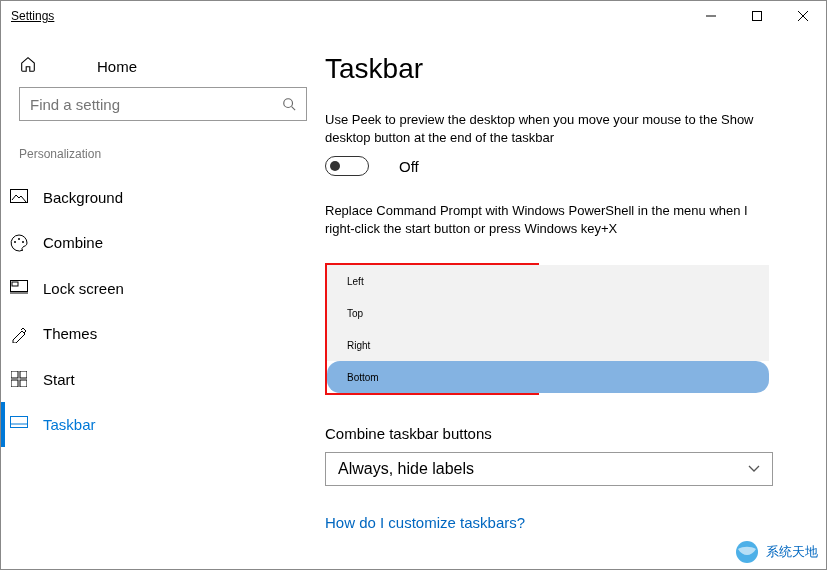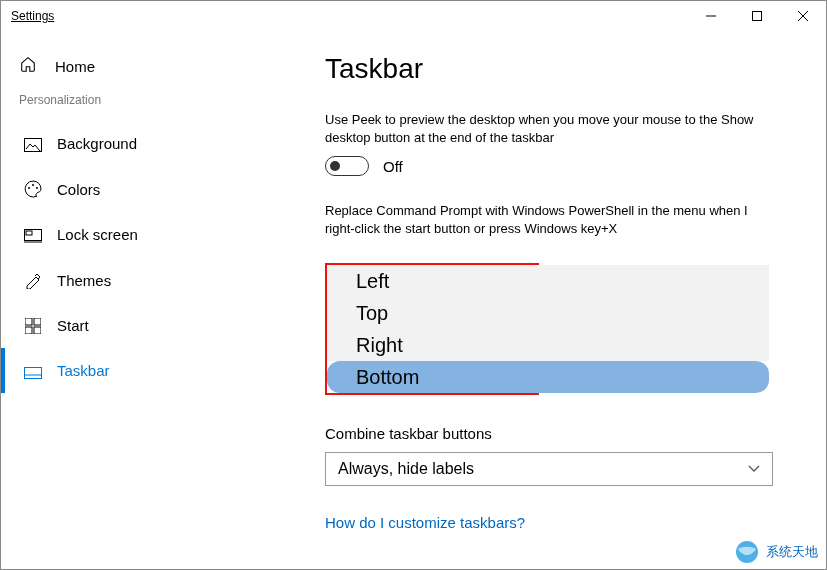--- a/index.html
+++ b/index.html
@@ -6,46 +6,46 @@
   html, body { width: 827px; height: 570px; overflow: hidden; background: #fff; }
   .window { width: 827px; height: 570px; border: 1px solid #888; display: flex; flex-direction: column; position: relative; }
   .titlebar { height: 30px; display: flex; align-items: center; padding-left: 10px; font-size: 12px; color: #000; text-decoration: underline; }
   .title-spacer { flex: 1; }
   .win-btn { width: 46px; height: 30px; display: flex; align-items: center; justify-content: center; font-size: 10px; cursor: default; }
   .win-btn svg { stroke: #000; }
   .body { flex: 1; display: flex; overflow: hidden; }
   .sidebar { width: 324px; padding: 14px 0 0 0; }
   .home-row { display: flex; align-items: center; padding: 10px 18px; cursor: default; }
   .home-row .icon { width: 24px; margin-right: 12px; }
-  .home-row .label { font-size: 15px; }
+  .home-row .label { font-size: 15px; margin-left: 42px; }
   .search-wrap { padding: 0 18px 20px 18px; }
   .search { display: flex; align-items: center; border: 1px solid #999; height: 34px; padding: 0 10px; }
   .search input { flex: 1; border: none; outline: none; font-size: 15px; color: #666; background: transparent; }
   .search .search-icon { width: 14px; height: 14px; }
   .section-title { padding: 6px 18px 14px 18px; font-size: 12px; color: #777; }
-  .nav-item { display: flex; align-items: flex-end; padding: 14px 18px; cursor: default; border-left: 4px solid transparent; }
+  .nav-item { display: flex; align-items: flex-start; padding: 14px 4px; cursor: default; border-left: 4px solid transparent; }
   .nav-item.selected { border-left: 4px solid #0078d7; }
   .nav-item.selected .label { color: #0078d7; }
   .nav-item .icon { width: 20px; margin-right: 14px; display: flex; align-items: center; justify-content: center; }
   .nav-item .label { font-size: 15px; }
   .content { flex: 1; padding: 22px 32px 0 0; overflow-y: hidden; position: relative; }
   .content-inner { padding-left: 0; width: 450px; }
   h1 { font-weight: 300; font-size: 28px; margin-bottom: 26px; }
   .setting { margin-bottom: 26px; }
   .setting p { font-size: 13px; line-height: 1.35; margin-bottom: 10px; max-width: 440px; }
   .toggle-row { display: flex; align-items: center; gap: 14px; }
   .toggle { width: 44px; height: 20px; border-radius: 10px; position: relative; cursor: pointer; }
   .toggle .thumb { width: 10px; height: 10px; border-radius: 50%; position: absolute; top: 4px; }
   .toggle.off { background: #fff; border: 1px solid #333; }
   .toggle.off .thumb { background: #333; left: 4px; }
   .toggle.on { background: #0078d7; border: 1px solid #0078d7; }
   .toggle.on .thumb { background: #fff; right: 4px; }
-  .toggle-label { font-size: 15px; }
+  .toggle-label { font-size: 15px; margin-left: 16px; }
   .dropdown-open { border: 2px solid #e11; width: 214px; position: relative; }
-  .dropdown-open .row { width:442px; height: 32px; display: flex; align-items: center; padding: 0 29px; font-size: 20px; cursor: default; background: #f2f2f2; }
+  .dropdown-open .row { width:442px; height: 32px; display: flex; align-items: center; padding: 0 20px; font-size: 10px; cursor: default; background: #f2f2f2; }
   .dropdown-open .row.highlight { background: #84b3e2; border-radius: 13px; }
   .combine-label { font-size: 15px; margin-bottom: 10px; margin-top: 30px; }
   .combo { width: 448px; height: 34px; border: 1px solid #999; display: flex; align-items: center; padding: 0 12px; cursor: default; justify-content: space-between; }
   .combo .chev { font-size: 12px; color: #555; }
   .link { color: #0067c0; font-size: 15px; margin-top: 28px; cursor: default; }
   .watermark { position: absolute; right: 8px; bottom: 4px; display: flex; align-items: center; gap: 6px; font-size: 13px; color: #0067c0; font-weight: 400; }
   .wm-ball { width: 26px; height: 26px; }
 </style>
 </head>
 <body>
@@ -76,20 +76,31 @@
     <div class="sidebar">
       <div class="home-row">
         <span class="icon">
           <svg width="18" height="18" viewBox="0 0 20 20">
               <path d="M3 9l7-6 7 6v8a1 1 0 0 1-1 1h-4v-5H8v5H4a1 1 0 0 1-1-1V9z" fill="none" stroke="#000" stroke-width="1.2"></path>
             </svg>
         </span>
         <span class="label">Home</span>
       </div>
 
+      <div class="search-wrap">
+        <div class="search">
+          <input type="text" placeholder="Find a setting" style="">
+          <span class="search-icon">
+            <svg width="14" height="14" viewBox="0 0 16 16">
+                <circle cx="7" cy="7" r="5" fill="none" stroke="#666" stroke-width="1.3"></circle>
+                <line x1="11" y1="11" x2="15" y2="15" stroke="#666" stroke-width="1.3"></line>
+              </svg>
+          </span>
+        </div>
+      </div>
 
       <div class="section-title">Personalization</div>
 
       <div class="nav-item">
         <span class="icon">
           <svg width="18" height="14" viewBox="0 0 18 14">
               <rect x="0.5" y="0.5" width="17" height="13" fill="none" stroke="#000"></rect>
               <path d="M2 11l4-5 3 3 2-2 5 6" fill="none" stroke="#000"></path>
             </svg>
         </span>
@@ -98,21 +109,21 @@
 
       <div class="nav-item">
         <span class="icon">
           <svg width="18" height="18" viewBox="0 0 18 18">
               <path d="M9 1a8 8 0 1 0 4 15c-2 0-1-2 0-3 1-1 4-1 4-4a8 8 0 0 0-8-8z" fill="none" stroke="#000"></path>
               <circle cx="5" cy="8" r="1" fill="#000"></circle>
               <circle cx="9" cy="5" r="1" fill="#000"></circle>
               <circle cx="13" cy="8" r="1" fill="#000"></circle>
             </svg>
         </span>
-        <span class="label">Colors</span>
+        <span class="label">Combine</span>
       </div>
 
       <div class="nav-item">
         <span class="icon">
           <svg width="18" height="14" viewBox="0 0 18 14">
               <rect x="0.5" y="0.5" width="17" height="11" fill="none" stroke="#000"></rect>
               <rect x="2" y="2" width="6" height="4" fill="none" stroke="#000"></rect>
               <line x1="0" y1="13" x2="18" y2="13" stroke="#000"></line>
             </svg>
         </span>

